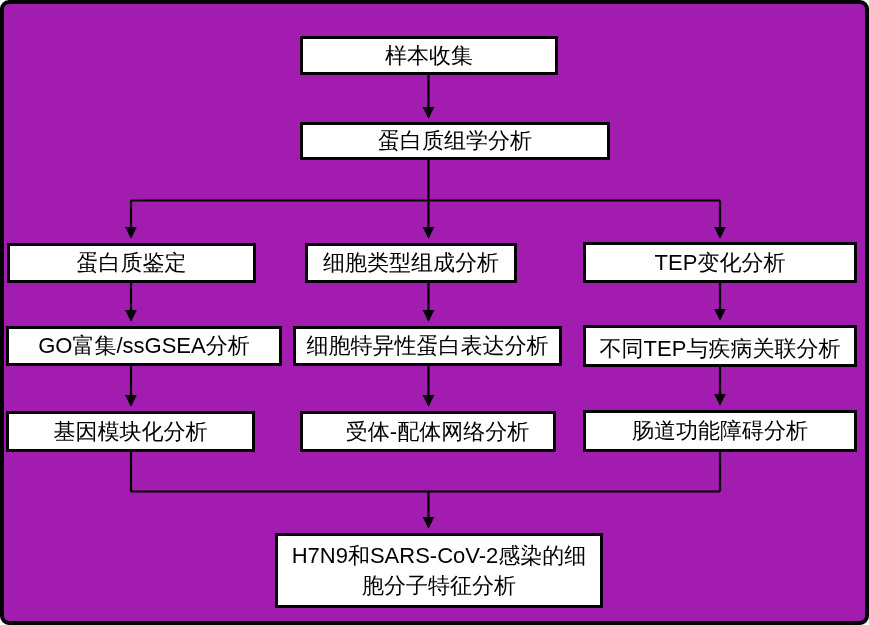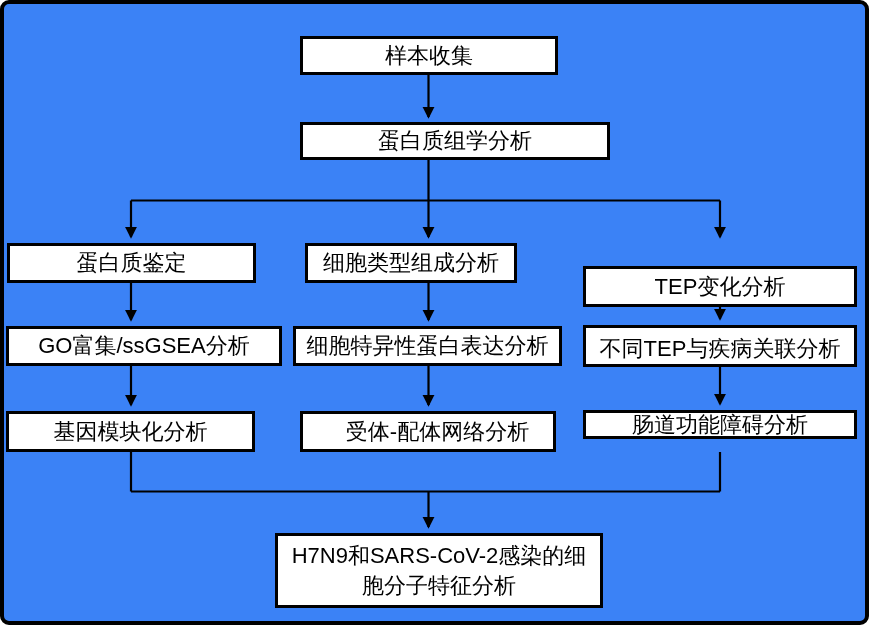--- a/index.html
+++ b/index.html
@@ -5,21 +5,21 @@
   html, body {
     margin: 0;
     padding: 0;
     background: #ffffff;
     font-family: "Liberation Sans", sans-serif;
   }
   .canvas {
     position: relative;
     width: 869px;
     height: 625px;
-    background: #3b82f6;
+    background: #a21caf;
     border: 4px solid #000000;
     border-radius: 9px;
     box-sizing: border-box;
     overflow: hidden;
   }
   .edges-svg {
     position: absolute;
     left: 0;
     top: 0;
     width: 861px;
@@ -38,27 +38,27 @@
     font-size: 22px;
     line-height: 1.35;
     color: #000000;
     padding: 0 8px;
   }
   
   .n-sample      { left: 296px; top:  32px; width: 258px; height: 39px; }
   .n-proteomics  { left: 296px; top: 118px; width: 310px; height: 38px; }
   .n-protid      { left:   3px; top: 239px; width: 249px; height: 40px; }
   .n-celltype    { left: 301px; top: 239px; width: 212px; height: 40px; }
-  .n-tep         { left: 579px; top: 238px; width: 274px; height: 41px; margin-top: 24px; }
+  .n-tep         { left: 579px; top: 238px; width: 274px; height: 41px; }
   .n-go          { left:   2px; top: 322px; width: 276px; height: 40px; }
   .n-cellspec    { left: 289px; top: 322px; width: 269px; height: 40px; }
   .n-tepdisease  { left: 579px; top: 321px; width: 274px; height: 42px; align-items: flex-end; }
   .n-genemodule  { left:   2px; top: 407px; width: 249px; height: 41px; }
   .n-receptor    { left: 296px; top: 407px; width: 256px; height: 41px; padding-left: 27px; }
-  .n-intestinal  { left: 579px; top: 406px; width: 274px; height: 29px; }
+  .n-intestinal  { left: 579px; top: 406px; width: 274px; height: 42px; }
   .n-final       { left: 271px; top: 529px; width: 328px; height: 75px; }
 </style>
 </head>
 <body>
 
 <div class="canvas">
 
   <svg class="edges-svg" viewBox="0 0 861 617">
     <defs>
       <marker id="arrow" viewBox="0 0 10 10" refX="8.5" refY="5" markerWidth="5.5" markerHeight="5.5" orient="auto-start-reverse">

